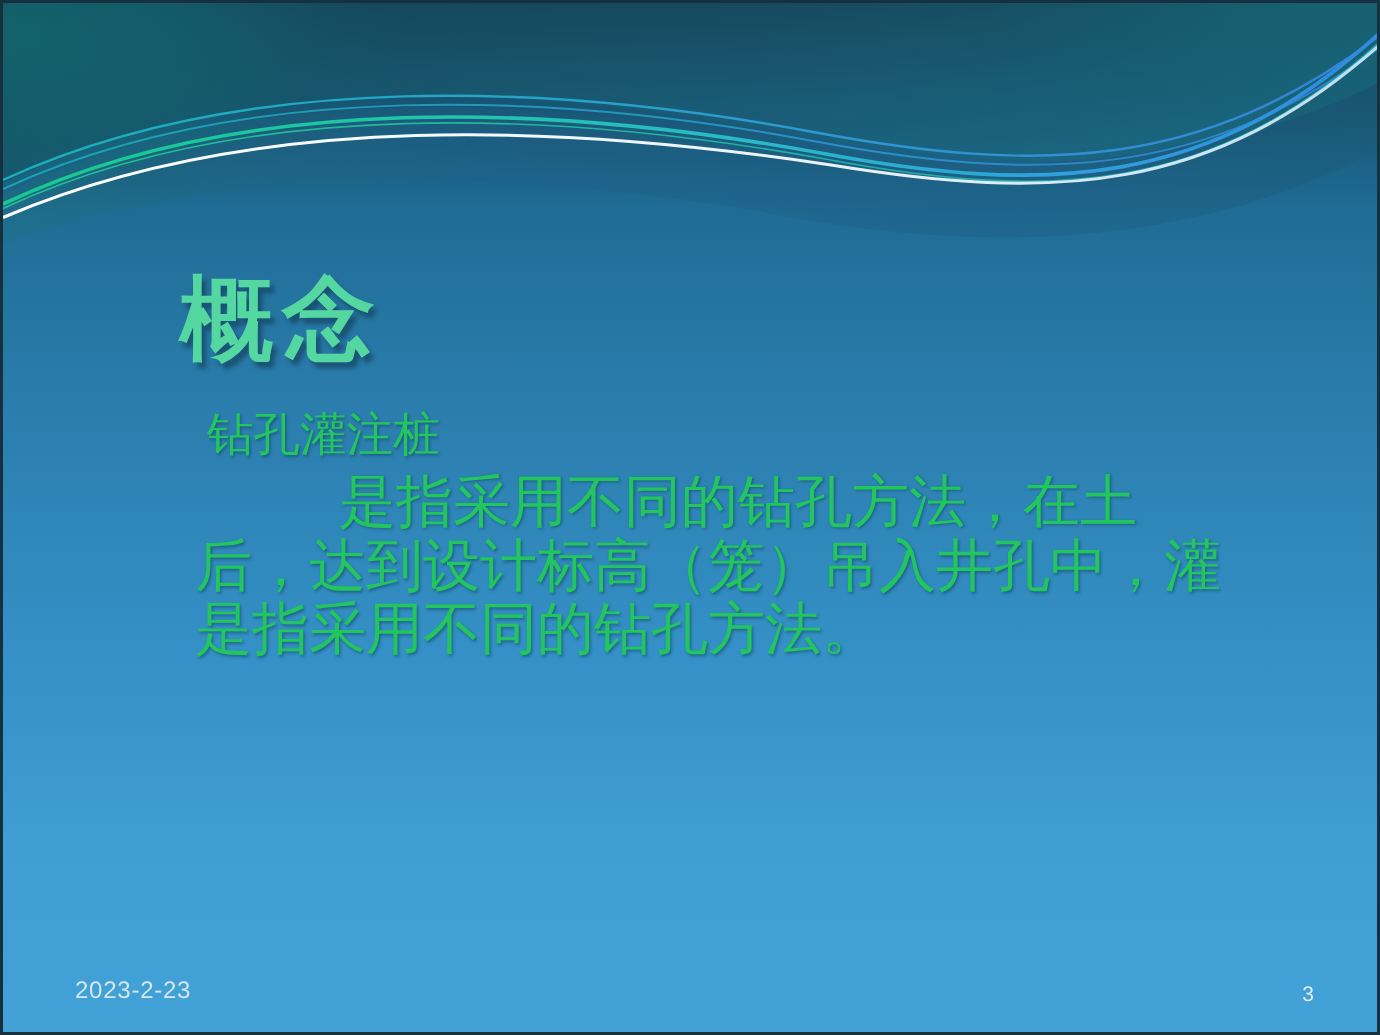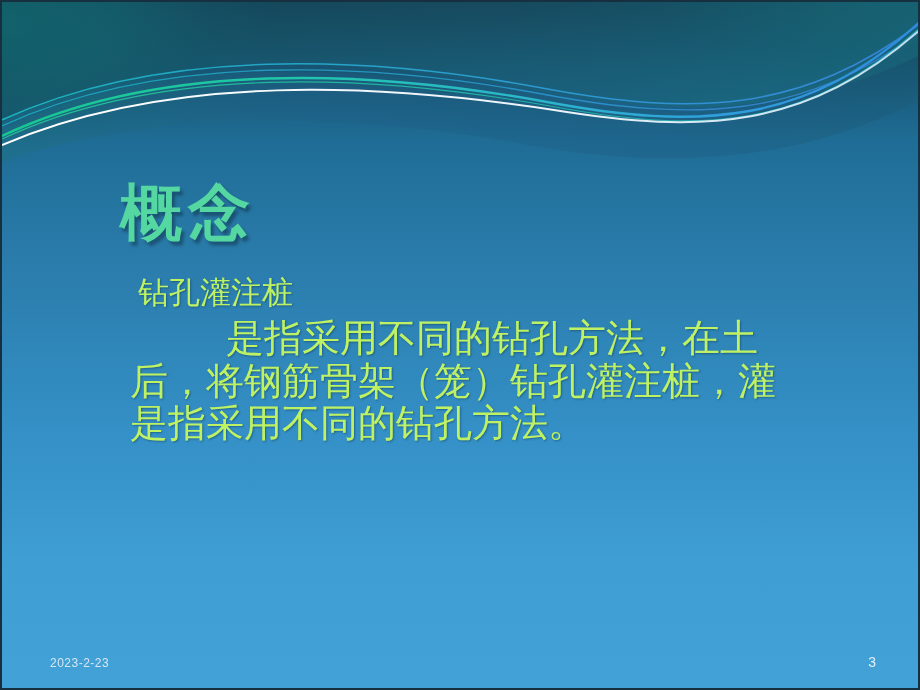--- a/index.html
+++ b/index.html
@@ -74,22 +74,22 @@
     white-space: nowrap;
     line-height: 1;
   }
 
   
   .body-block {
     position: absolute;
     left: 128px;
     top: 272px;
     width: 720px;
-    color: #bef264;
-    font-family: Liberation Serif, serif;
+    color: #22c55e;
+    font-family: Liberation Mono, monospace;
     text-shadow: 1px 1px 2px rgba(12,50,75,0.45);
   }
   .lead {
     font-size: 31px;
     line-height: 1.2;
     margin: 0 0 6px 8px;
     white-space: nowrap;
   }
   .para {
     font-size: 38px;
@@ -101,21 +101,21 @@
     display: block;
     white-space: nowrap;
   }
   .para .l.first { text-indent: 96px; }
 
   
   .footer-date {
     position: absolute;
     left: 48px;
     bottom: 18px;
-    font-size: 12px;
+    font-size: 16px;
     color: #d6e7f2;
     font-family: "Liberation Sans", sans-serif;
     letter-spacing: 0.5px;
   }
   .footer-page {
     position: absolute;
     right: 42px;
     bottom: 18px;
     font-size: 14px;
     color: #e3eff8;
@@ -181,21 +181,21 @@
 
     <path d="M0,143 C170,70 380,82 552,108 C700,132 806,128 920,26" fill="none" stroke="url(#lineWhite)" stroke-width="2.0"></path>
   </svg>
 
   <div class="title">概念</div>
 
   <div class="body-block">
     <p class="lead">钻孔灌注桩</p>
     <div class="para">
       <span class="l first">是指采用不同的钻孔方法，在土</span>
-      <span class="l">后，将钢筋骨架（笼）钻孔灌注桩，灌</span>
+      <span class="l">后，达到设计标高（笼）吊入井孔中，灌</span>
       <span class="l">是指采用不同的钻孔方法。</span>
     </div>
   </div>
 
   <div class="footer-date">2023-2-23</div>
   <div class="footer-page">3</div>
 
 </div>
 
 </body></html>

